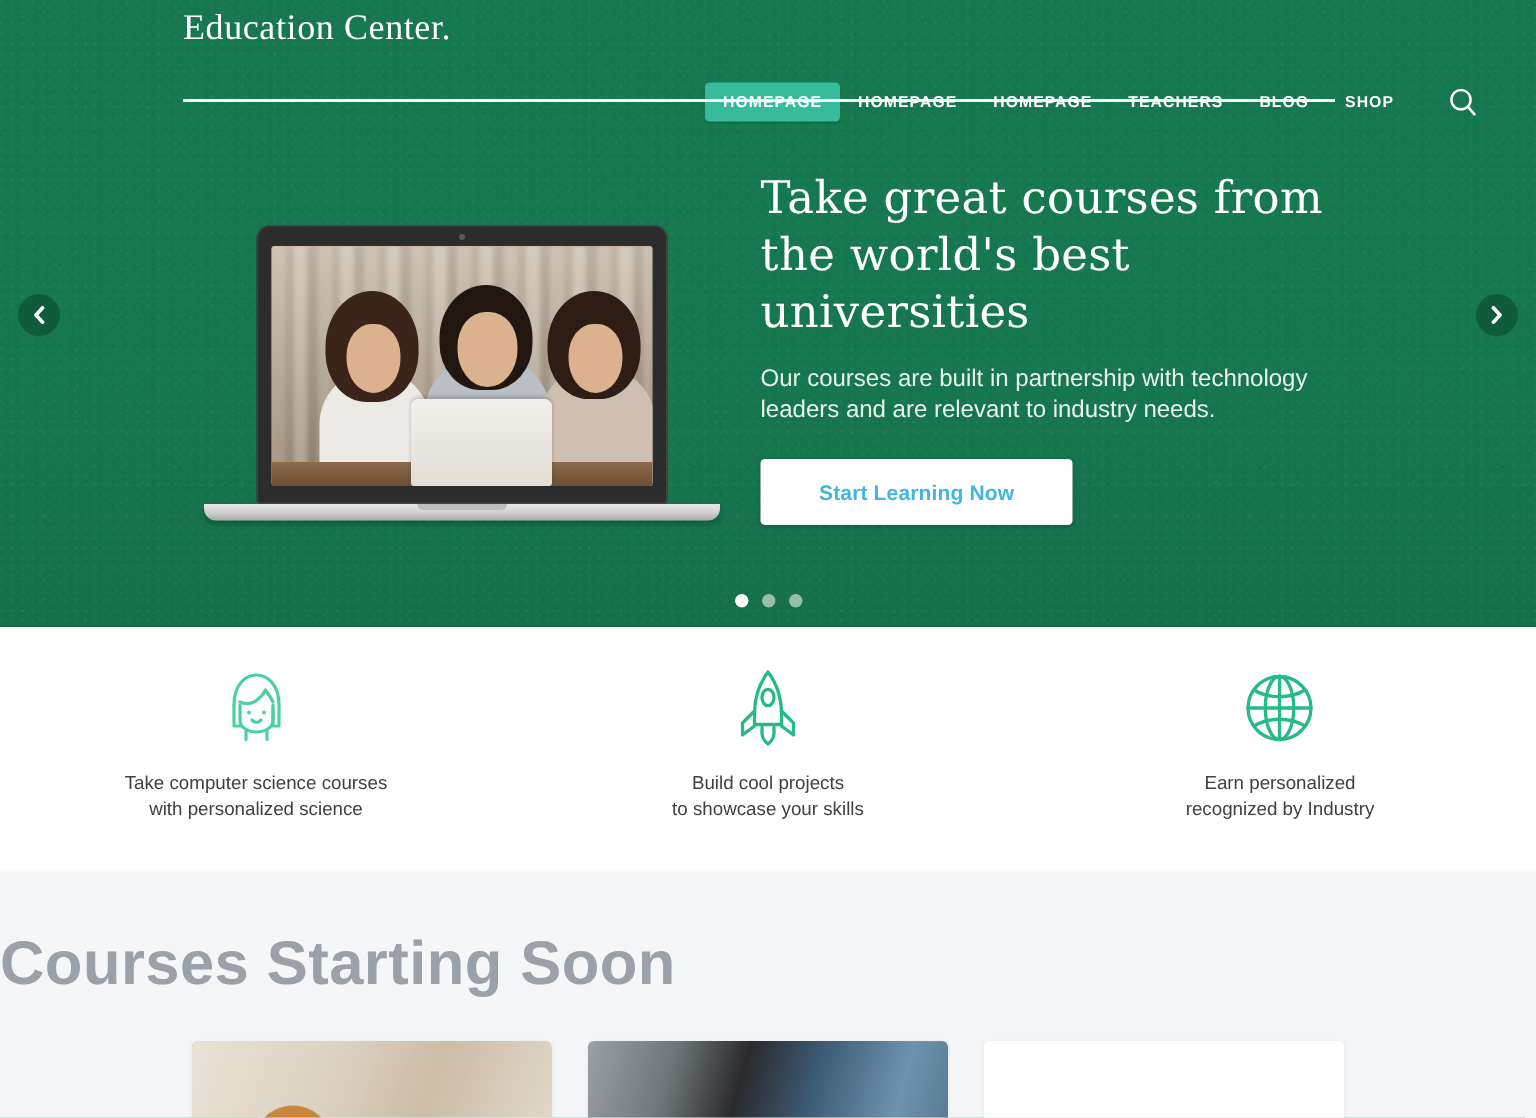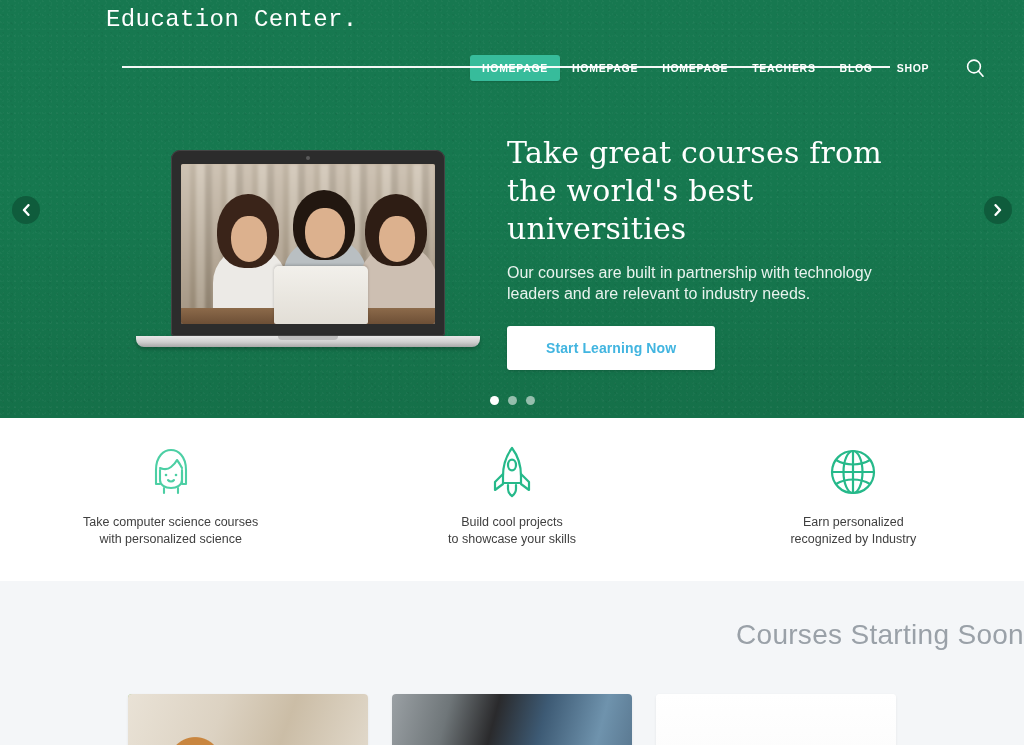--- a/index.html
+++ b/index.html
@@ -26,23 +26,23 @@
     overflow: hidden;
   }
 
   
   .header {
     position: absolute; top: 0; left: 0;
     width: 1024px; height: 46px;
     display: flex; align-items: center;
   }
   .logo {
-    position: absolute; left: 106px; top: 6px;
+    position: absolute; left: 122px; top: 6px;
     color: #ffffff;
-    font-family: Liberation Mono, monospace;
+    font-family: Liberation Serif, serif;
     font-size: 24px;
     font-weight: 400;
     letter-spacing: .4px;
     white-space: nowrap;
   }
   .nav {
     position: absolute; left: 470px; top: 9px;
     display: flex; align-items: center; gap: 0px; margin-top: 46px;
   }
   .nav-item {
@@ -143,21 +143,20 @@
 
   
   .hero-text { position: absolute; left: 507px; top: 28px; width: 400px; }
   .hero-title {
     color: #ffffff;
     font-family: "DejaVu Serif", serif;
     font-weight: 400;
     font-size: 30px;
     line-height: 38px;
     letter-spacing: .2px;
-    margin-top: 20px;
   }
   .hero-sub {
     margin-top: 14px;
     color: #e8f3ee;
     font-size: 16px;
     line-height: 21px;
     max-width: 375px;
   }
   .cta {
     display: inline-block;
@@ -221,25 +220,25 @@
     border-top: 21px solid #ffffff;
   }
 
   
   .courses {
     position: relative;
     width: 1024px; height: 164px;
     background: #f4f6f8;
   }
   .courses-title {
-    text-align: right;
+    text-align: left;
     padding-top: 38px;
     color: #9aa1a8;
-    font-size: 28px;
-    font-weight: 400;
+    font-size: 41px;
+    font-weight: 700;
     letter-spacing: .3px;
   }
   .cards {
     position: absolute; top: 113px; left: 0;
     width: 1024px;
     display: flex; justify-content: center; gap: 24px;
   }
   .card {
     width: 240px; height: 120px;
     background: #ffffff;

